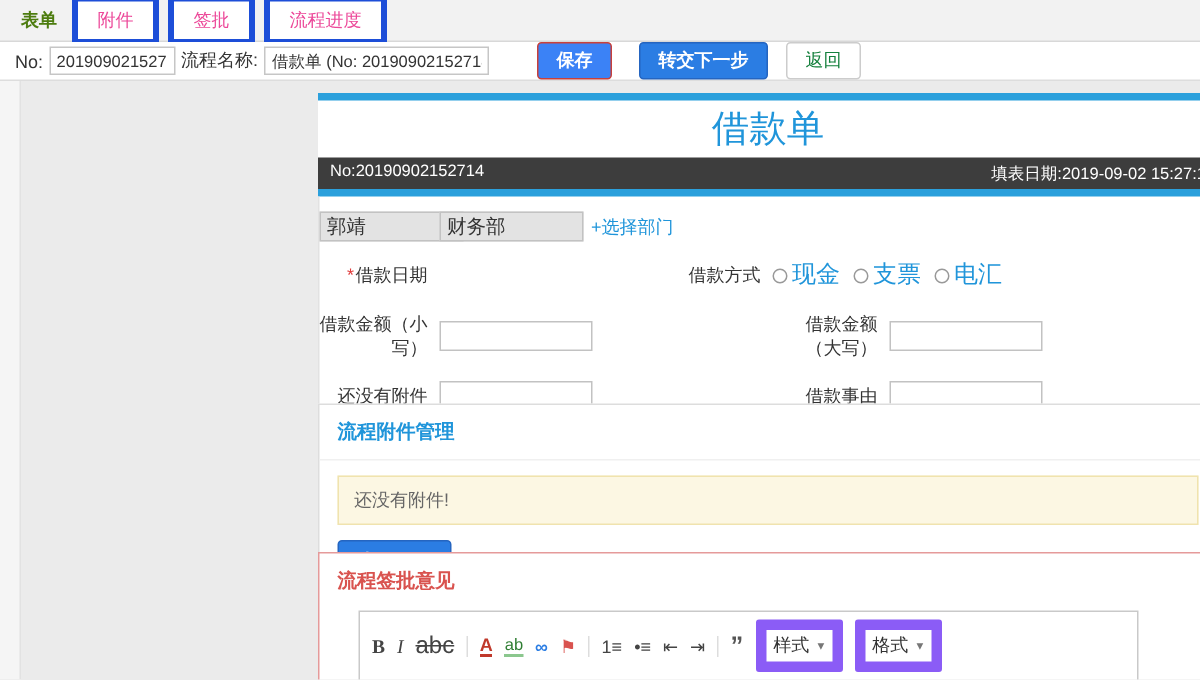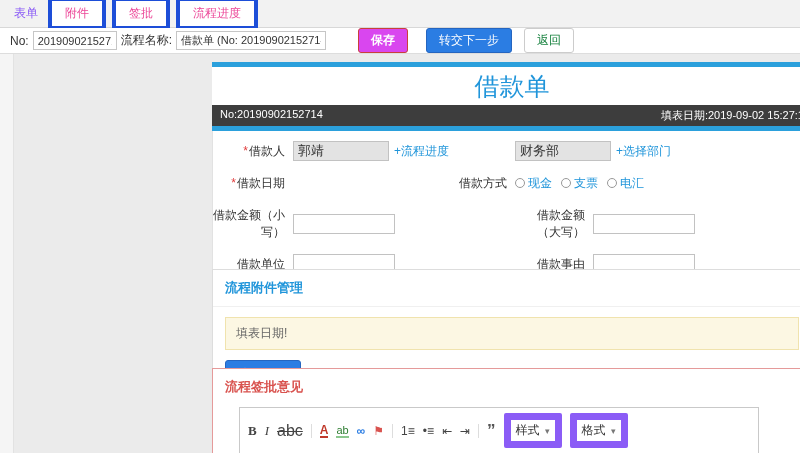--- a/index.html
+++ b/index.html
@@ -2,33 +2,33 @@
 <html><head>
 <meta charset="utf-8">
 <style>
   *{box-sizing:border-box;margin:0;padding:0;font-family:"Liberation Sans","DejaVu Sans",sans-serif;}
   html,body{width:800px;height:453px;overflow:hidden;background:#ebebeb;position:relative;}
 
   
   .tabbar{position:absolute;top:0;left:0;width:800px;height:28px;background:#f2f2f2;
           border-bottom:1px solid #d8d8d8;display:flex;align-items:center;padding-left:10px;gap:6px;}
   .tab{font-size:12px;color:#ec4899;background:#fff;border:4px solid #1d4ed8;padding:4px 13px;cursor:pointer;}
-  .tab.active{background:transparent;border:none;color:#8b5cf6;padding:4px 4px;font-weight:normal;}
+  .tab.active{background:transparent;border:none;color:#4d7c0f;padding:4px 4px;font-weight:bold;}
 
   
   .toolbar{position:absolute;top:28px;left:0;width:800px;height:26px;background:#fff;
            border-bottom:1px solid #ddd;display:flex;align-items:center;padding-left:6px;
            font-size:12px;color:#333;}
   .lbl{margin:0 4px;white-space:nowrap;}
   .inp{height:19px;border:1px solid #c6c6c6;font-size:11px;padding:0 4px;color:#333;background:#fff;}
   .no-inp{width:84px;}
   .name-inp{width:150px;}
   .btn{font-size:12px;border-radius:3px;cursor:pointer;border:1px solid transparent;padding:3px 12px;white-space:nowrap;}
-  .btn-save{background:#d946ef;border-color:#c9403b;color:#fff;margin-left:32px;font-weight:bold;}
-  .btn-next{background:#2b7de3;border-color:#2565c0;color:#fff;margin-left:18px;font-weight:normal;}
+  .btn-save{background:#3b82f6;border-color:#c9403b;color:#fff;margin-left:32px;font-weight:bold;}
+  .btn-next{background:#2b7de3;border-color:#2565c0;color:#fff;margin-left:18px;font-weight:bold;}
   .btn-back{background:#fff;border-color:#ccc;color:#15803d;margin-left:12px;}
 
   .left-strip{position:absolute;left:0;top:54px;width:14px;height:399px;background:#f5f5f5;border-right:1px solid #e2e2e2;}
 
   
   .panel{position:absolute;left:212px;width:600px;background:#fff;}
   .form-panel{top:62px;border-bottom:1px solid #ddd;}
   .accent{height:5px;background:#2ba0dc;}
   .form-title{text-align:center;font-size:25px;color:#2095da;padding:4px 0 4px;line-height:1.2;}
   .dark-bar{background:#3d3d3d;color:#fff;font-size:11px;display:flex;justify-content:space-between;
@@ -37,21 +37,21 @@
   .fields{padding:4px 0 2px;border:1px solid #e2e2e2;border-top:none;}
   .frow{display:grid;grid-template-columns:80px 222px 78px 1fr;align-items:center;}
   .flabel{padding:8px 8px 8px 0;text-align:right;font-size:12px;color:#333;line-height:1.35;}
   .req{color:#e03c3c;margin-right:1px;}
   .fctrl{display:flex;align-items:center;padding:6px 4px 6px 0;flex-wrap:nowrap;}
   .finp{width:102px;height:20px;border:1px solid #c2c2c2;font-size:13px;padding:0 4px;background:#fff;color:#333;}
   .finp.gray{background:#e3e3e3;width:96px;}
   .flink{color:#2095da;font-size:12px;margin-left:5px;text-decoration:none;cursor:pointer;white-space:nowrap;}
   .radio{display:inline-flex;align-items:center;margin-right:9px;cursor:pointer;}
   .rdo{width:10px;height:10px;border:1px solid #999;border-radius:50%;background:#fff;margin-right:3px;flex:0 0 auto;}
-  .rlabel{color:#2095da;font-size:12px;white-space:nowrap;}
+  .rlabel{color:#2095da;font-size:16px;white-space:nowrap;}
 
   .attach-panel{top:269px;border:1px solid #ddd;}
   .panel-title{font-size:13px;font-weight:bold;padding:9px 12px;}
   .panel-title.blue{color:#2095da;border-bottom:1px solid #f0f0f0;}
   .empty-box{margin:10px 12px 0;background:#fcf7e3;border:1px solid #f0e3ae;color:#666;
              font-size:12px;padding:7px 10px;}
   .btn-upload{display:inline-block;margin:10px 12px 12px;background:#2b7de3;border:1px solid #2565c0;
               color:#fff;font-size:12px;font-weight:bold;padding:5px 13px;border-radius:3px;cursor:pointer;}
 
   .approval-panel{top:368px;height:120px;border:1px solid #e59a9a;}
@@ -99,23 +99,20 @@
   <div class="accent"></div>
   <div class="form-title">借款单</div>
   <div class="dark-bar">
     <span>No:20190902152714</span>
     <span>填表日期:2019-09-02 15:27:1</span>
   </div>
   <div class="accent"></div>
 
   <div class="fields">
     <div class="frow">
-      <div class="flabel">
-        <span class="req">*</span><span>借款人</span>
-      </div>
       <div class="fctrl">
         <input class="finp gray" value="郭靖" style="">
         <a class="flink">+流程进度</a>
       </div>
       <div class="fctrl">
         <input class="finp gray" value="财务部" style="">
         <a class="flink">+选择部门</a>
       </div>
     </div>
 
@@ -152,38 +149,38 @@
       <div class="flabel">
         <span>借款金额（大写）</span>
       </div>
       <div class="fctrl">
         <input class="finp" value="" style="">
       </div>
     </div>
 
     <div class="frow">
       <div class="flabel">
-        <span>借款单位</span>
+        <span>还没有附件</span>
       </div>
       <div class="fctrl">
         <input class="finp" value="" style="">
       </div>
       <div class="flabel">
         <span>借款事由</span>
       </div>
       <div class="fctrl">
         <input class="finp" value="" style="">
       </div>
     </div>
   </div>
 </div>
 
 <div class="panel attach-panel">
   <div class="panel-title blue">流程附件管理</div>
-  <div class="empty-box">填表日期!</div>
+  <div class="empty-box">还没有附件!</div>
   <button class="btn-upload">上传附件</button>
 </div>
 
 <div class="panel approval-panel">
   <div class="panel-title red">流程签批意见</div>
   <div class="editor">
     <div class="editor-toolbar">
       <span class="eicon bold">B</span>
       <span class="eicon italic">I</span>
       <span class="eicon strike">abc</span>

